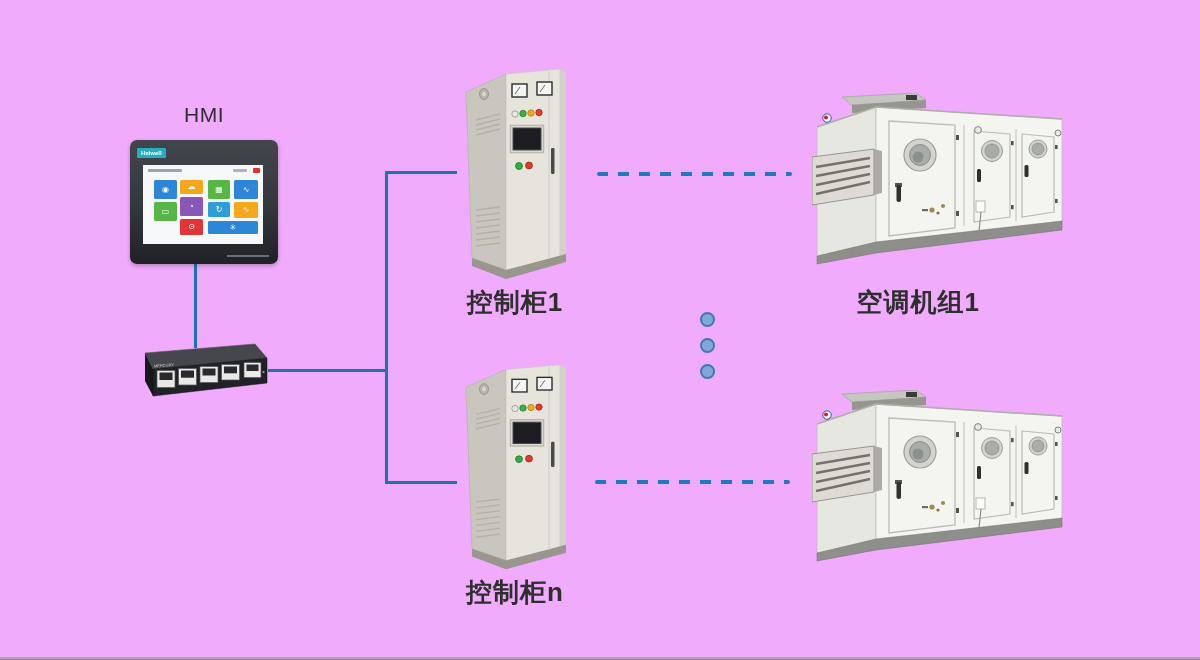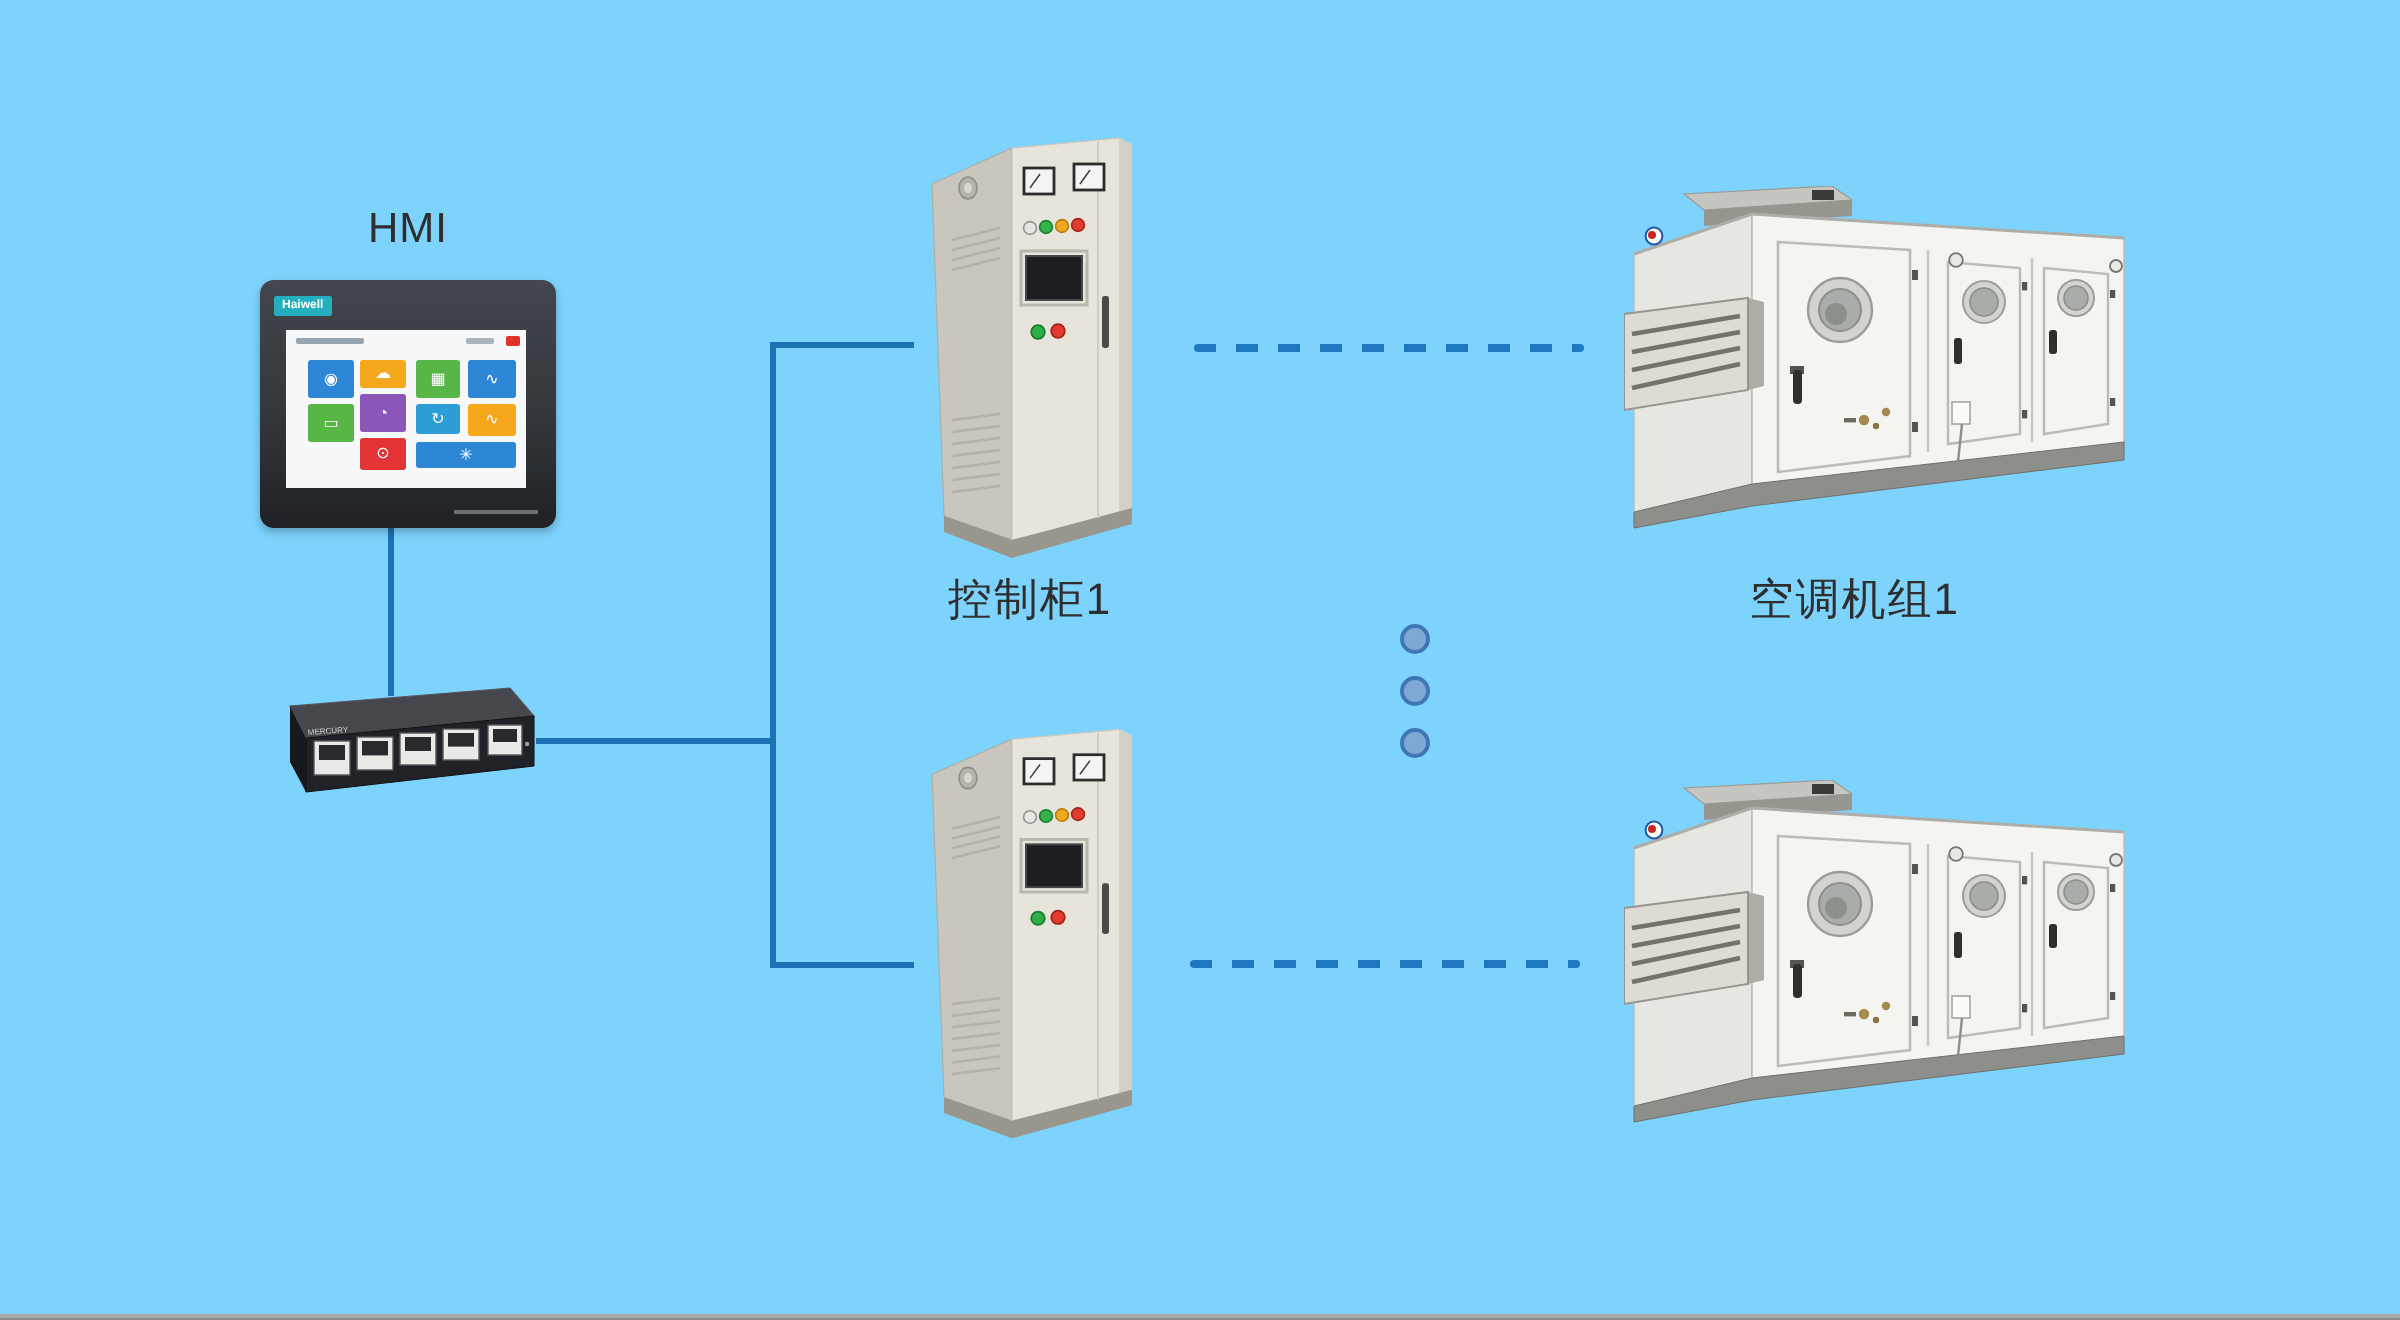--- a/index.html
+++ b/index.html
@@ -1,23 +1,23 @@
 <!DOCTYPE html>
 <html><head>
 <meta charset="utf-8">
 <style>
   html,body{margin:0;padding:0;}
   #stage{
     position:relative;width:1200px;height:660px;overflow:hidden;
-    background:#7dd3fc;
+    background:#f0abfc;
     font-family:"Liberation Sans","DejaVu Sans",sans-serif;
   }
   .abs{position:absolute;}
   .label{
-    position:absolute;color:#2e2e2e;font-size:22px;font-weight:400;
+    position:absolute;color:#2e2e2e;font-size:26px;font-weight:700;
     letter-spacing:1px;text-align:center;
   }
   
   .conn{position:absolute;background:#1b72b4;}
   .dash{
     position:absolute;height:4px;border-radius:2px;
     background:repeating-linear-gradient(90deg,#1f78c0 0 11px,transparent 11px 21px);
   }
   .dot{
     position:absolute;width:15px;height:15px;border-radius:50%;
@@ -230,20 +230,21 @@
   </svg>
 
   <svg class="abs" style="left:452px;top:58px;" width="126" height="228" viewBox="0 0 126 228">
     <use href="#sym-cabinet"></use>
   </svg>
   <div class="label" style="left:452px;top:285px;width:126px;">控制柜1</div>
 
   <svg class="abs" style="left:452px;top:354px;" width="126" height="222" viewBox="0 0 126 228" preserveAspectRatio="none">
     <use href="#sym-cabinet"></use>
   </svg>
+  <div class="label" style="left:452px;top:575px;width:126px;">控制柜n</div>
 
   <svg class="abs" style="left:812px;top:93px;" width="264" height="172" viewBox="0 0 264 172">
     <use href="#sym-ahu"></use>
   </svg>
   <div class="label" style="left:820px;top:285px;width:160px;text-align:right;">空调机组1</div>
 
   <svg class="abs" style="left:812px;top:390px;" width="264" height="172" viewBox="0 0 264 172">
     <use href="#sym-ahu"></use>
   </svg>
 

